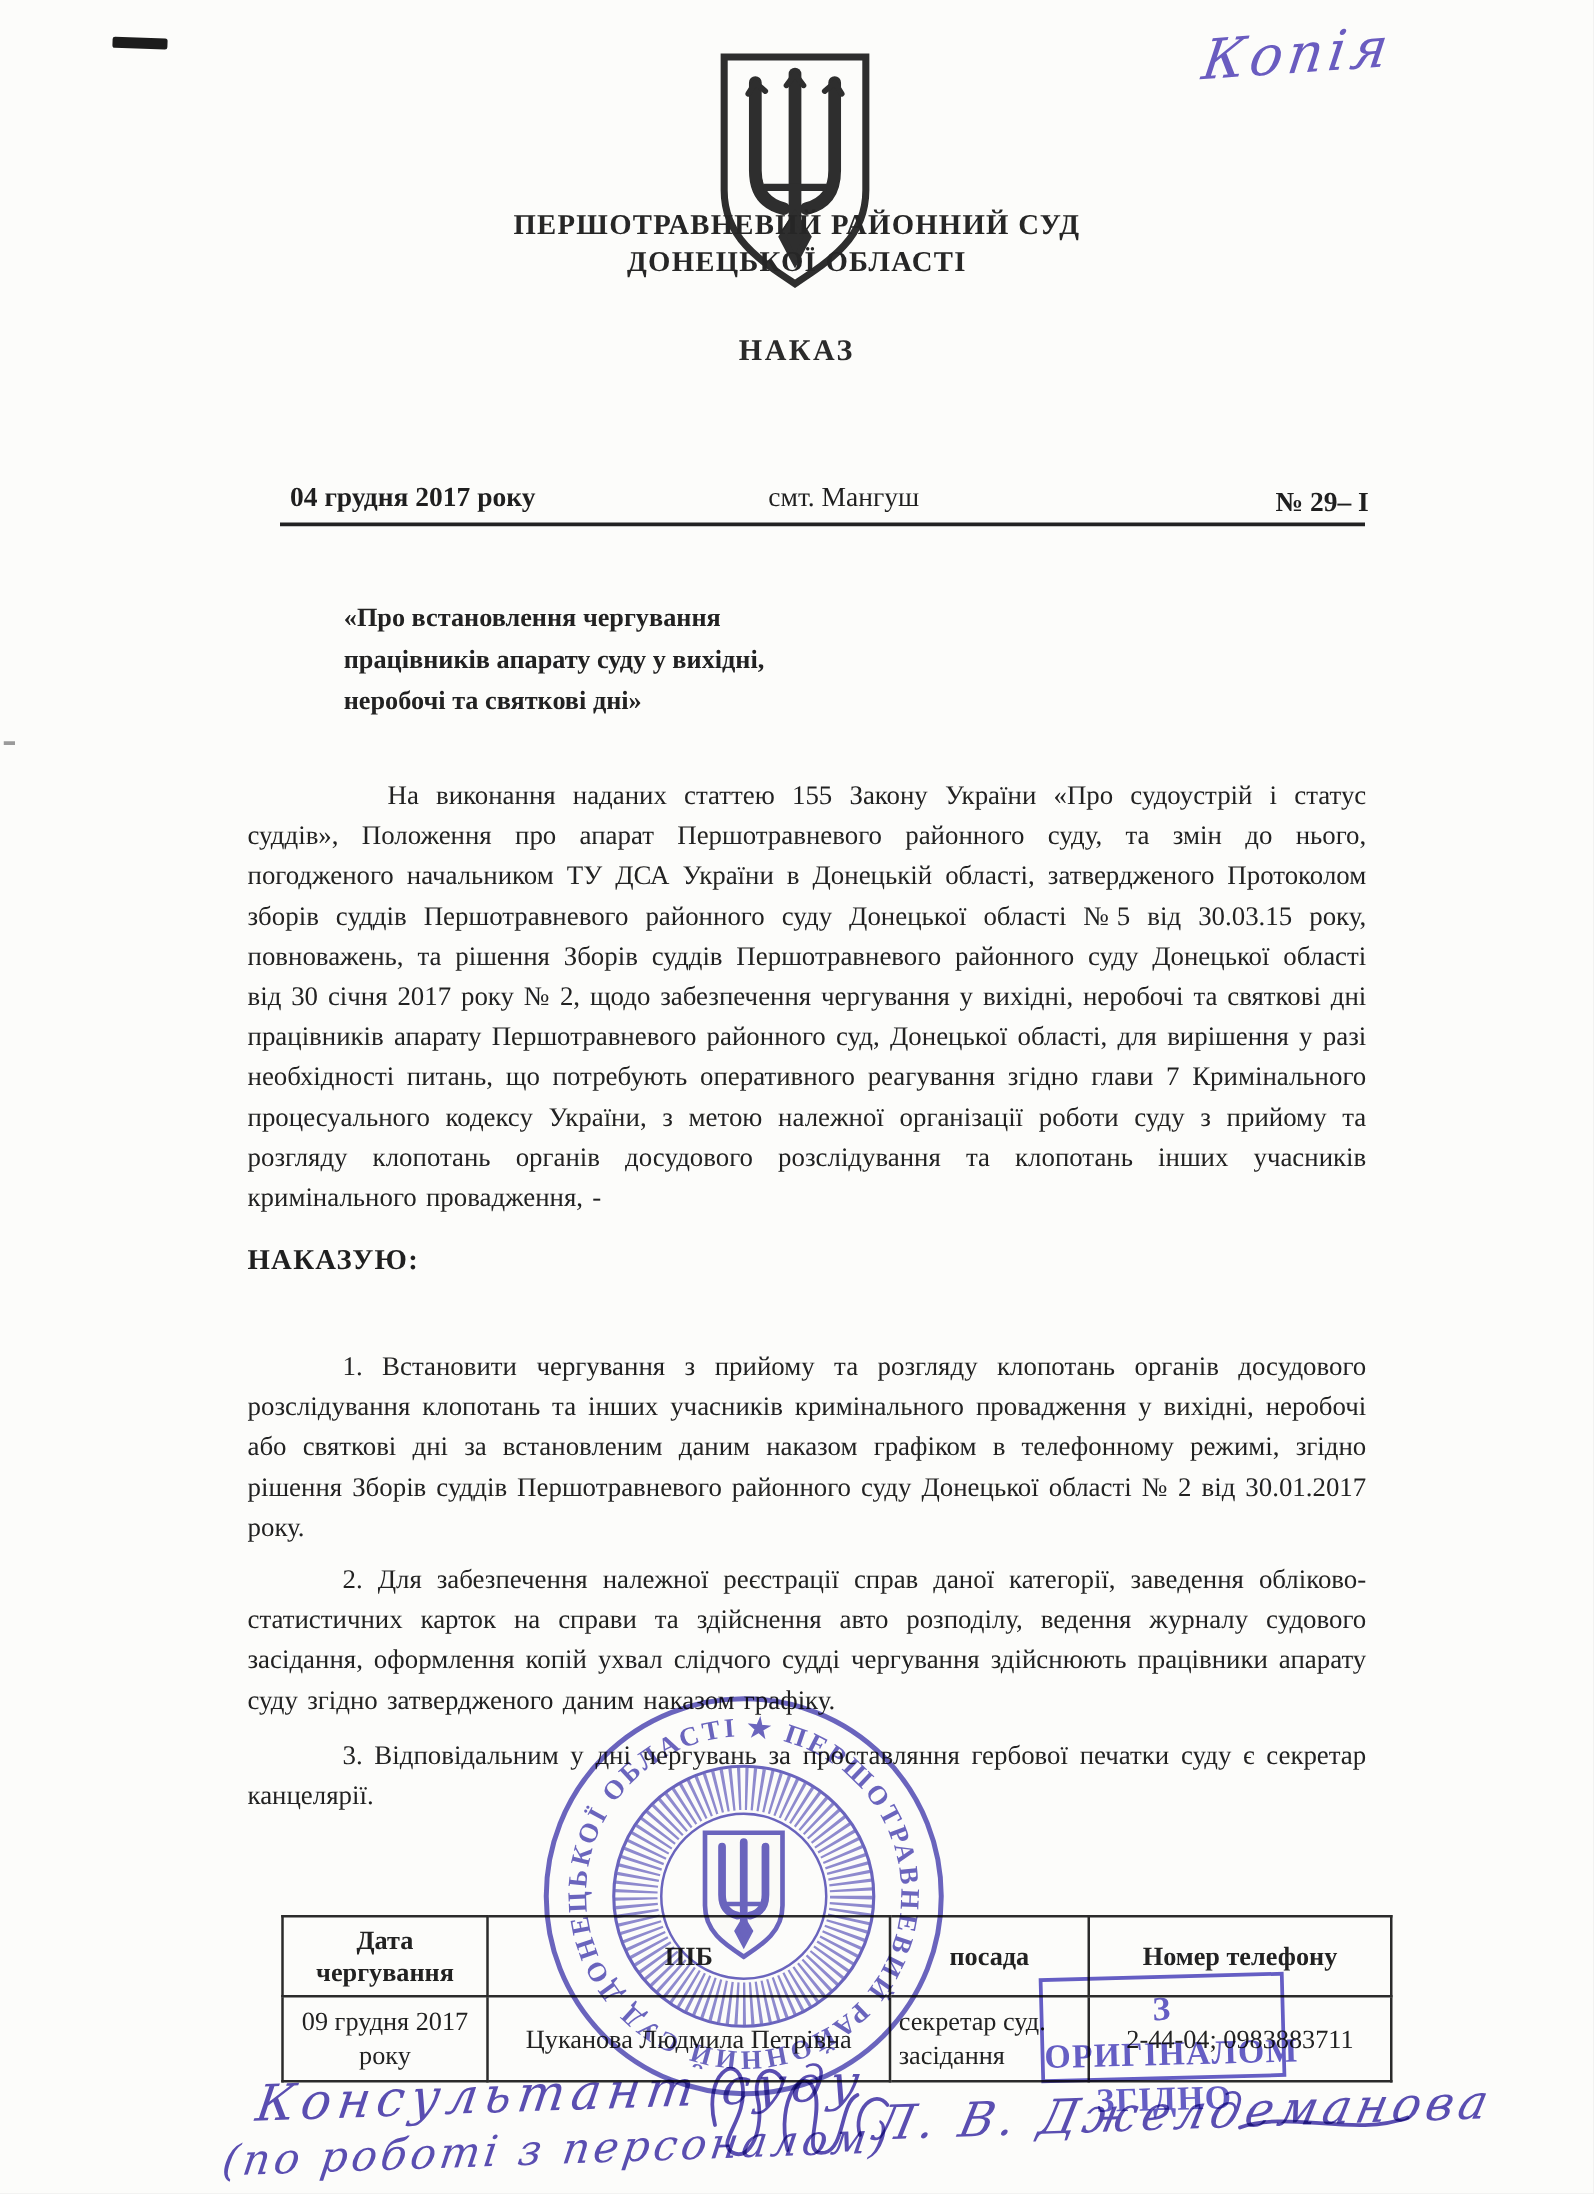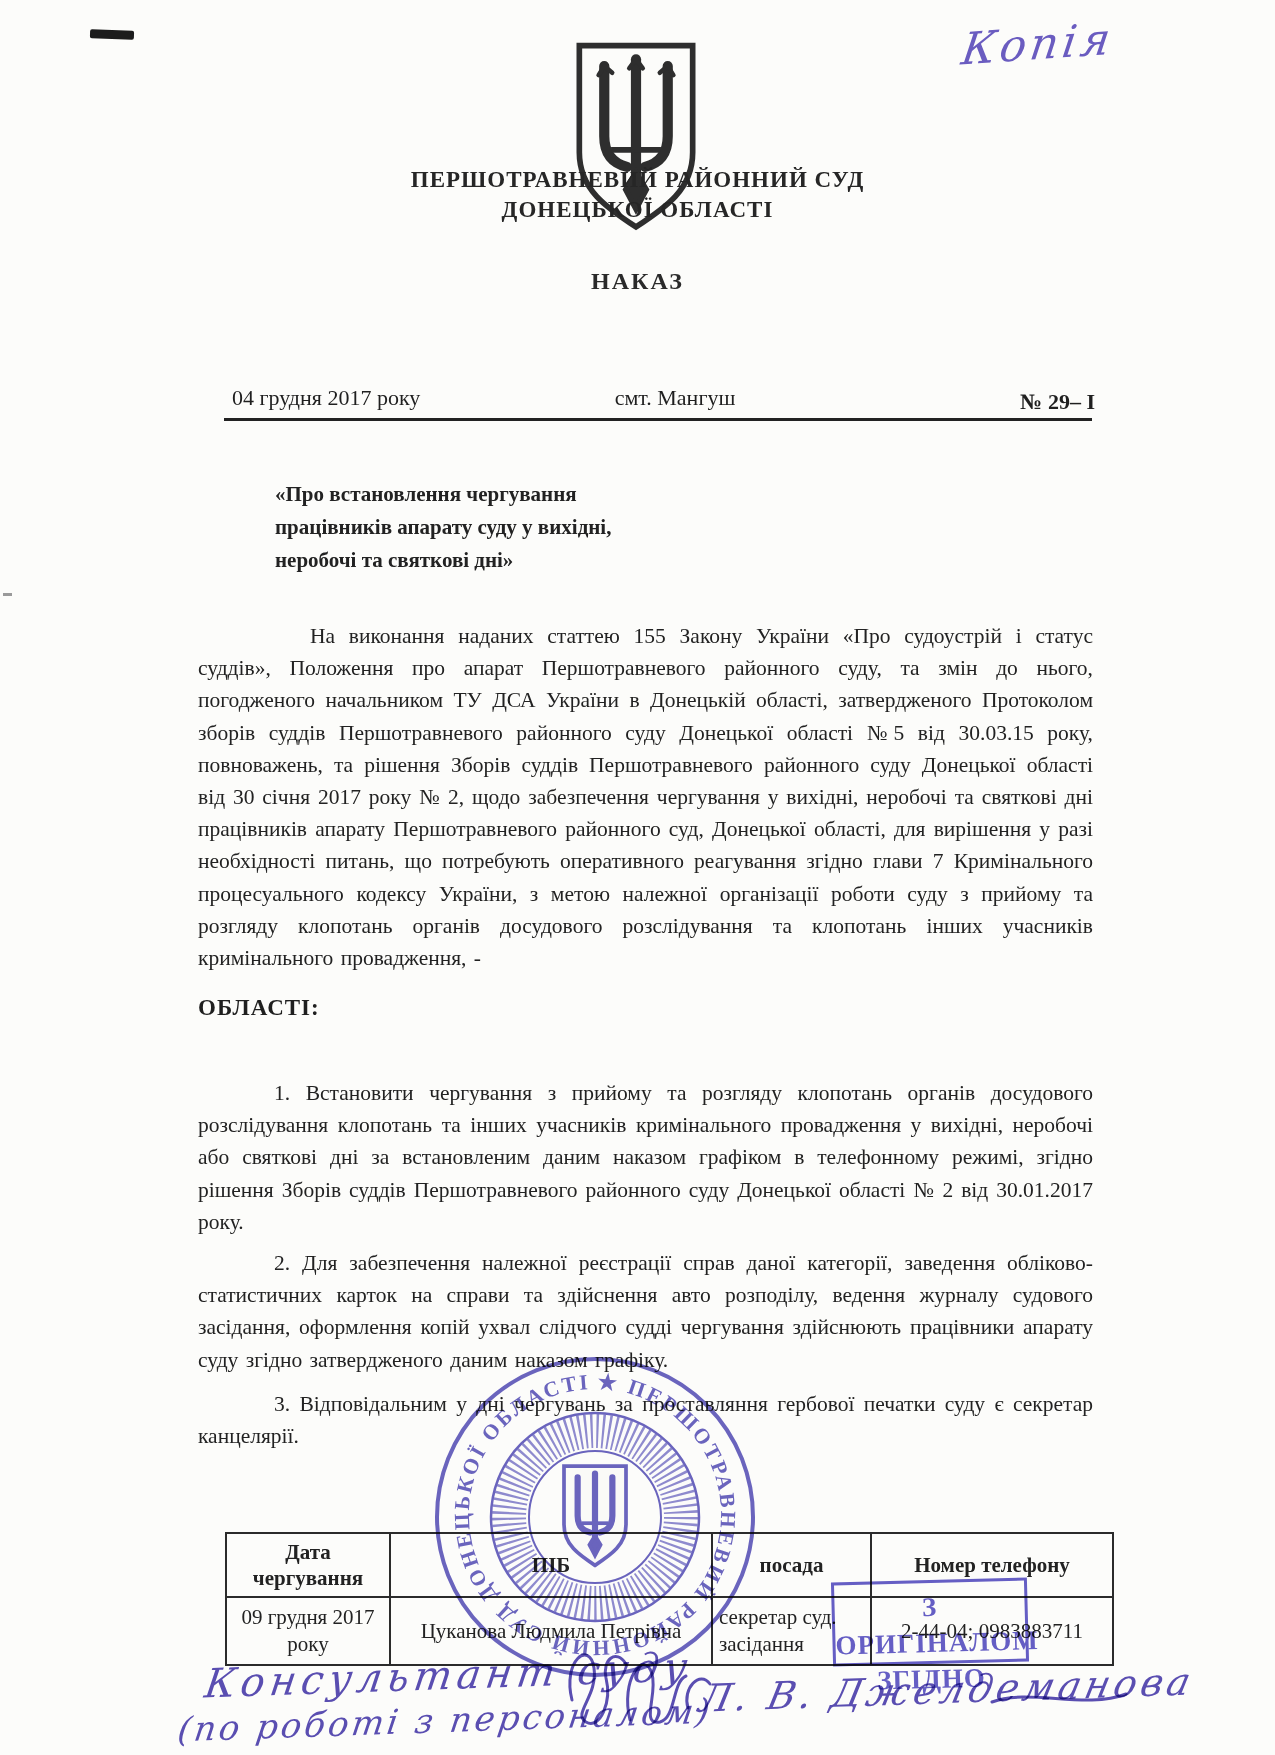--- a/index.html
+++ b/index.html
@@ -20,21 +20,21 @@
   .court-name{
     left:0; top:165px; width:1275px; text-align:center;
     font-weight:bold; font-size:23px; line-height:30px; letter-spacing:1px;
     color:#262626; white-space:pre-line;
   }
   .doc-type{
     left:0; top:268px; width:1275px; text-align:center;
     font-weight:bold; font-size:24px; letter-spacing:2px; color:#2a2a2a;
   }
   
-  .meta-date{left:232px; top:385px; font-size:22px; font-weight:normal;}
+  .meta-date{left:232px; top:385px; font-size:22px; font-weight:bold;}
   .meta-place{left:500px; top:385px; width:350px; text-align:center; font-size:22px; font-weight:normal;}
   .meta-number{left:975px; top:389px; width:120px; text-align:right; font-size:22px; font-weight:bold;}
   .meta-rule{left:224px; top:418px; width:868px; height:0; border-top:3px solid #222;}
   
   .subject{
     left:232px; top:478px; width:460px; font-size:21px; font-weight:bold;
     line-height:33px; white-space:pre-line; color:#222;margin-left:43px;
   }
   
   .para{
@@ -116,21 +116,21 @@
   <div class="abs meta-place">смт. Мангуш</div>
   <div class="abs meta-number">№ 29– І</div>
   <div class="abs meta-rule"></div>
 
   <div class="abs subject">«Про встановлення чергування
 працівників апарату суду у вихідні,
 неробочі та святкові дні»</div>
 
   <div class="abs para intro">На виконання наданих статтею 155 Закону України «Про судоустрій і статус суддів», Положення про апарат Першотравневого районного суду, та змін до нього, погодженого начальником ТУ ДСА України в Донецькій області, затвердженого Протоколом зборів суддів Першотравневого районного суду Донецької області №5 від 30.03.15 року, повноважень, та рішення Зборів суддів Першотравневого районного суду Донецької області від 30 січня 2017 року № 2, щодо забезпечення чергування у вихідні, неробочі та святкові дні працівників апарату Першотравневого районного суд, Донецької області, для вирішення у разі необхідності питань, що потребують оперативного реагування згідно глави 7 Кримінального процесуального кодексу України, з метою належної організації роботи суду з прийому та розгляду клопотань органів досудового розслідування та клопотань інших учасників кримінального провадження, -</div>
 
-  <div class="abs order-heading">ОБЛАСТІ:</div>
+  <div class="abs order-heading">НАКАЗУЮ:</div>
 
   <div class="abs para item1">1. Встановити чергування з прийому та розгляду клопотань органів досудового розслідування клопотань та інших учасників кримінального провадження у вихідні, неробочі або святкові дні за встановленим даним наказом графіком в телефонному режимі, згідно рішення Зборів суддів Першотравневого районного суду Донецької області № 2 від 30.01.2017 року.</div>
   <div class="abs para item2">2. Для забезпечення належної реєстрації справ даної категорії, заведення обліково-статистичних карток на справи та здійснення авто розподілу, ведення журналу судового засідання, оформлення копій ухвал слідчого судді чергування здійснюють працівники апарату суду згідно затвердженого даним наказом графіку.</div>
   <div class="abs para item3">3. Відповідальним у дні чергувань за проставляння гербової печатки суду є секретар канцелярії.</div>
 
   <table class="abs duty-table">
     <tbody>
         <tr>
       <th class="col-date">Дата чергування</th>
       <th class="col-name">ПІБ</th>

